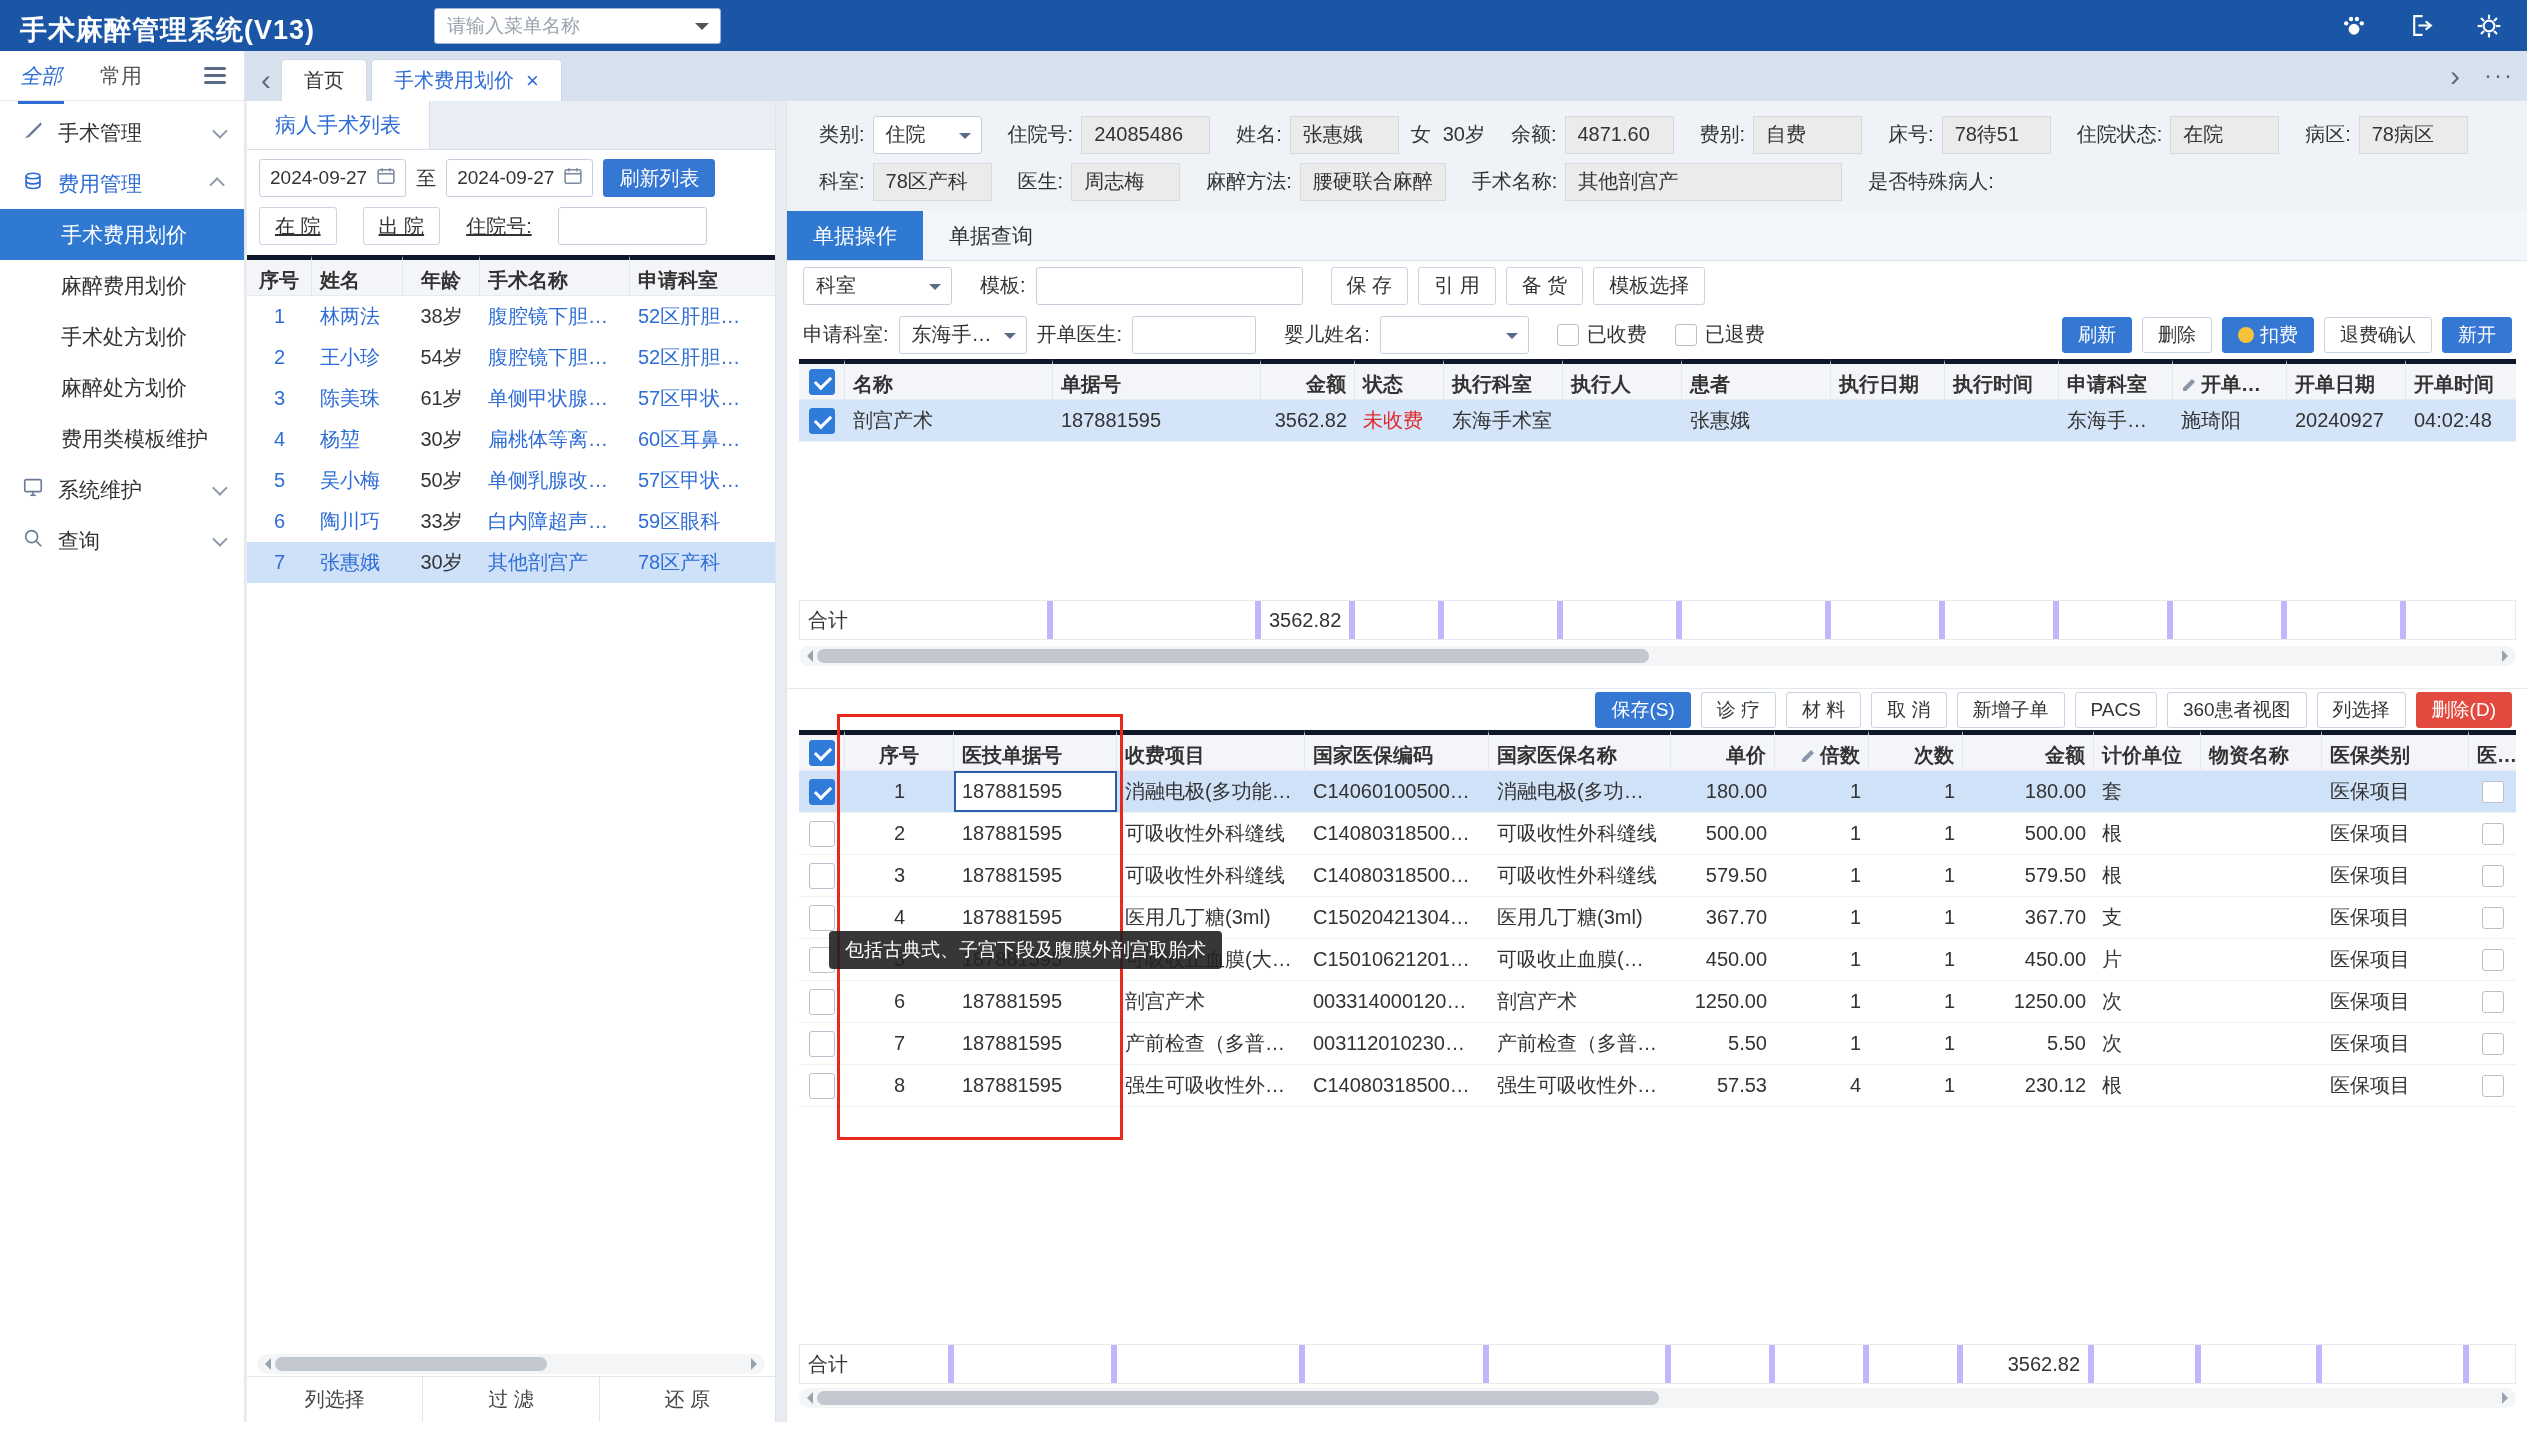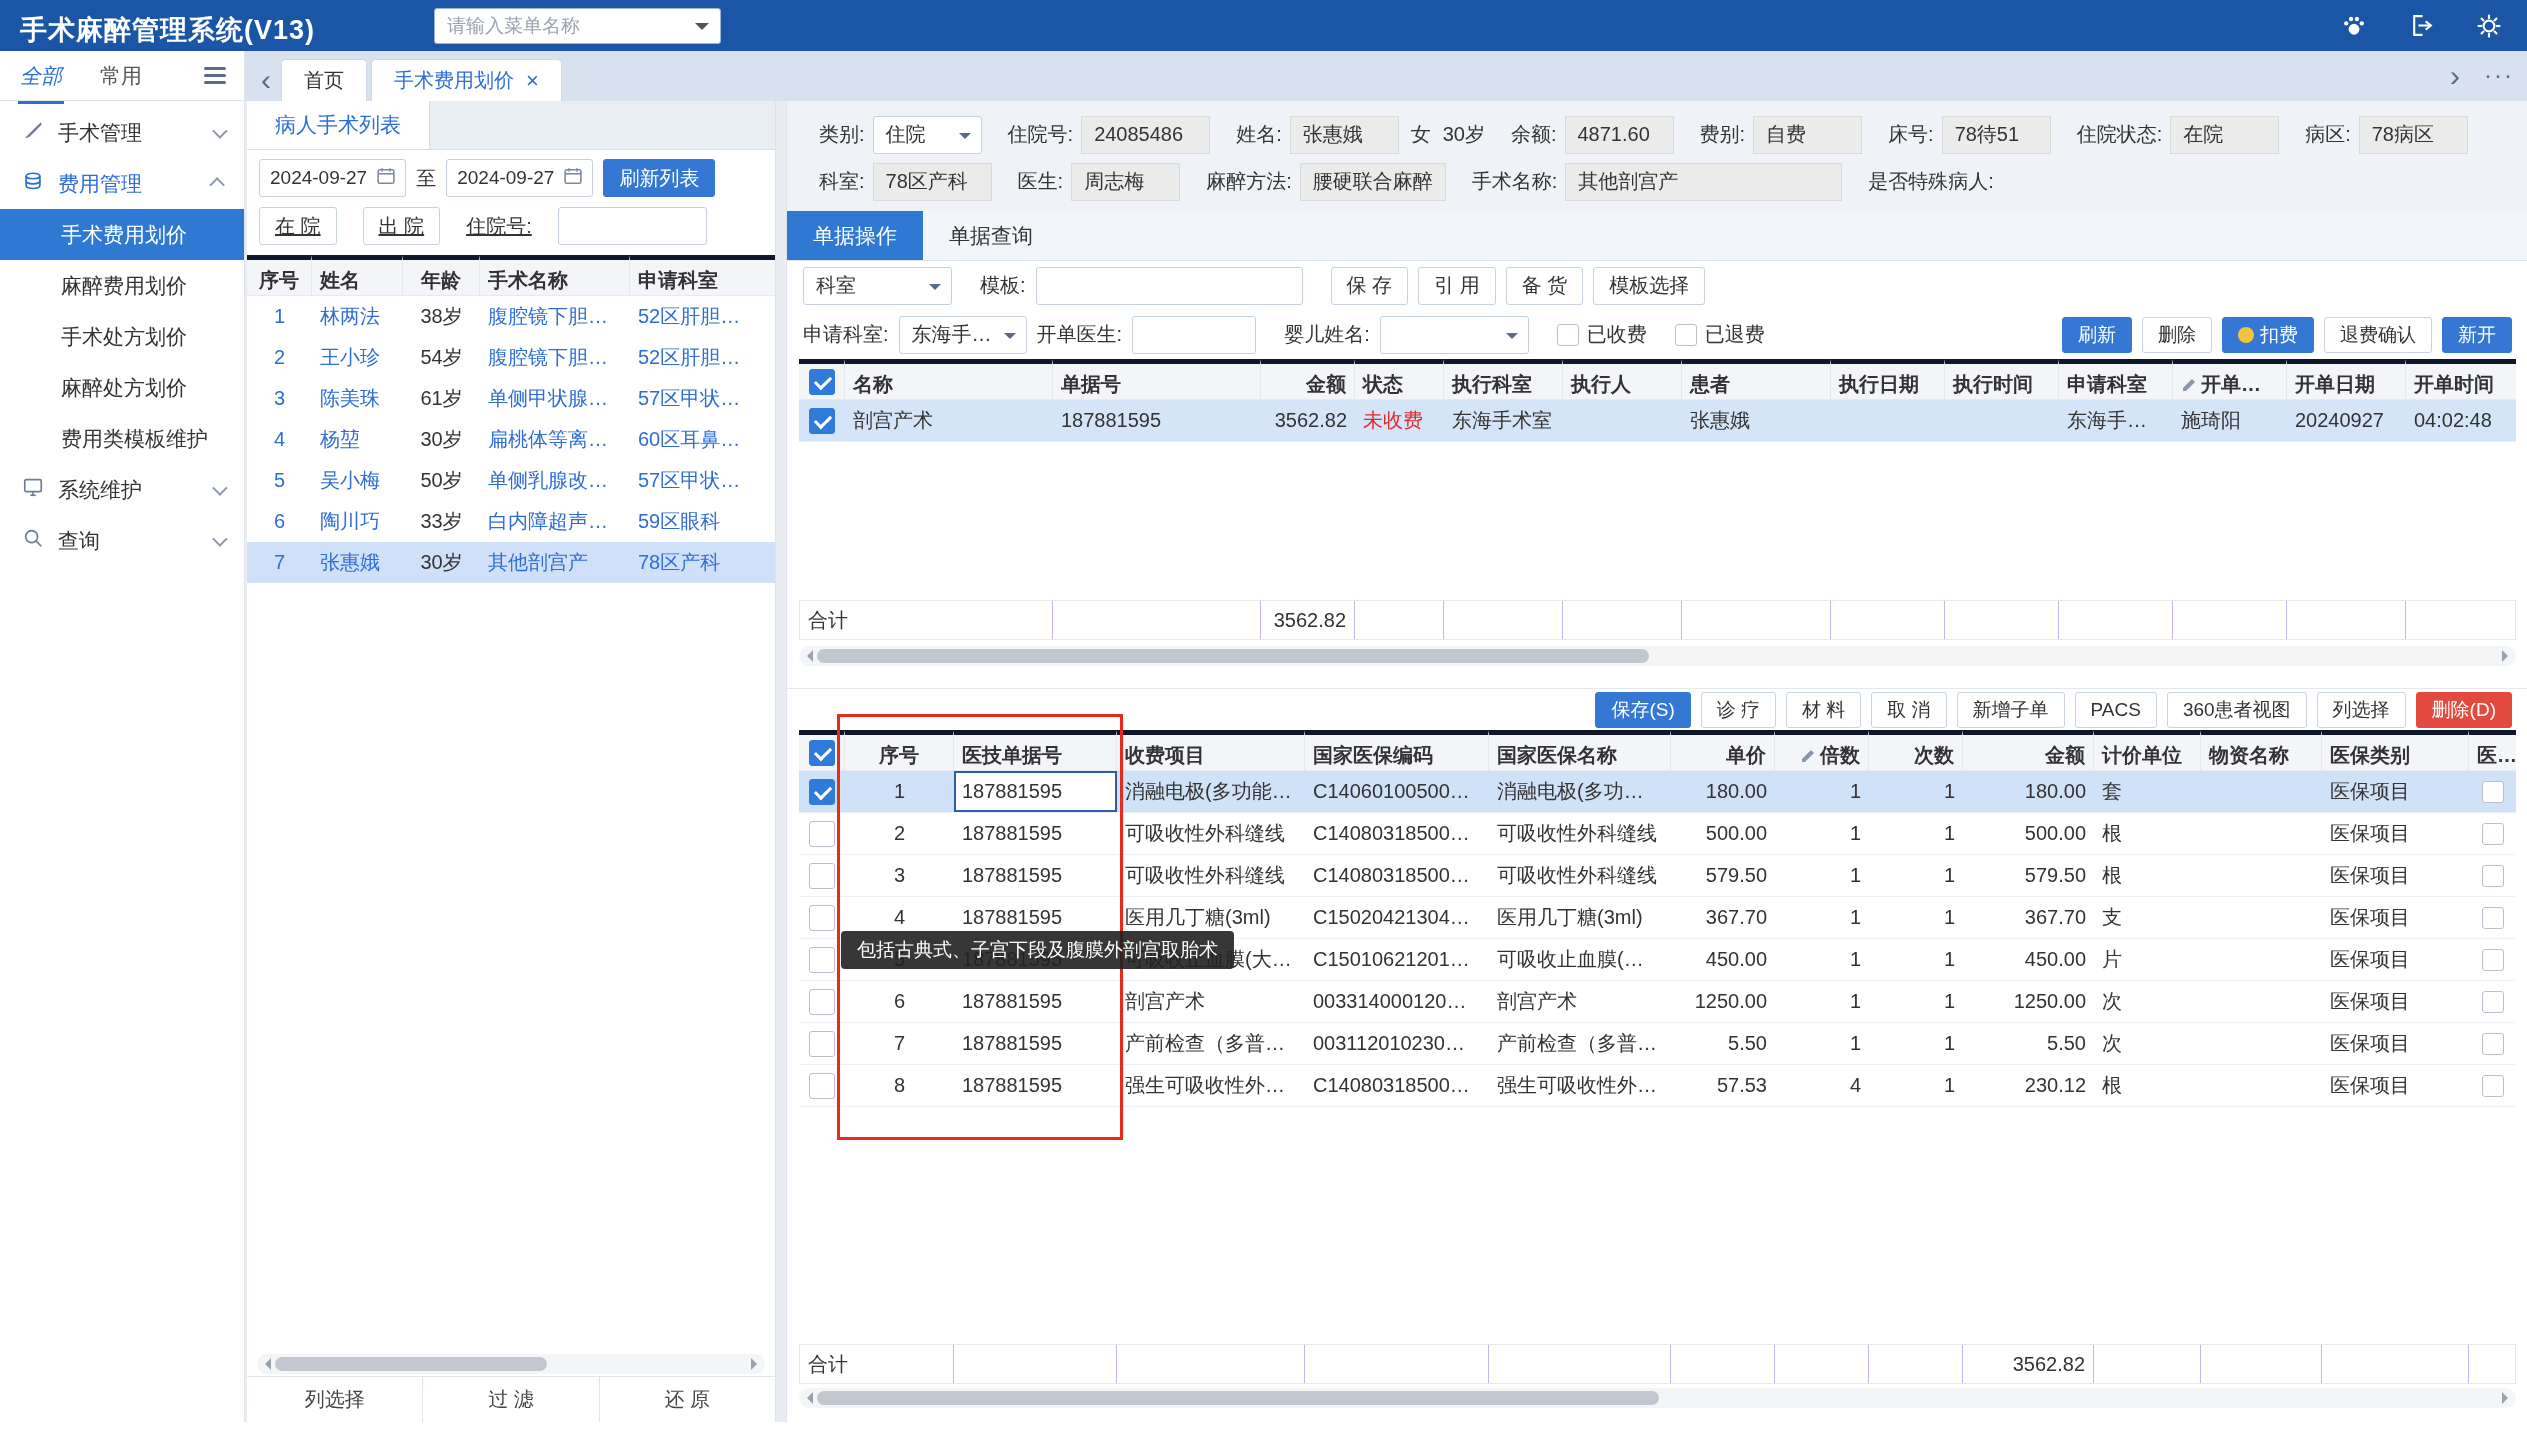--- a/index.html
+++ b/index.html
@@ -111,35 +111,35 @@
   .otable, .ctable { margin:0 12px; }
   .oc0{flex:0 0 46px}.oc1{flex:0 0 208px}.oc2{flex:0 0 208px}.oc3{flex:0 0 94px}.oc4{flex:0 0 89px}
   .oc5{flex:0 0 119px}.oc6{flex:0 0 119px}.oc7{flex:0 0 149px}.oc8{flex:0 0 114px}.oc9{flex:0 0 114px}
   .oc10{flex:0 0 114px}.oc11{flex:0 0 114px}.oc12{flex:0 0 119px}.oc13{flex:1 1 auto}
   .cbcell { display:flex; align-items:center; justify-content:center; padding:0; }
   .orow { border-bottom:1px solid #eef1f5; }
   .orow.selected { background:#d4e5fa; }
   .unpaid { color:#e02a2a; }
   .ot-filler { height:158px; }
   .total-row { margin:0 12px; border:1px solid #e6e9ee; height:40px; }
-  .tcell { height:38px; line-height:38px; border-right:1px solid #c4b5fd; padding:0 8px; white-space:nowrap; overflow:hidden; }
+  .tcell { height:38px; line-height:38px; border-right:6px solid #c4b5fd; padding:0 8px; white-space:nowrap; overflow:hidden; }
   .tcell:last-child { border-right:none; }
 
   .lower-toolbar { height:42px; flex:0 0 42px; margin-top:22px; border-top:1px solid #e4e7ec; display:flex; align-items:center; justify-content:flex-end; gap:10px; padding:0 16px; }
   .cc0{flex:0 0 46px}.cc1{flex:0 0 109px}.cc2{flex:0 0 163px}.cc3{flex:0 0 188px}.cc4{flex:0 0 184px}
   .cc5{flex:0 0 182px}.cc6{flex:0 0 104px}.cc7{flex:0 0 94px}.cc8{flex:0 0 94px}.cc9{flex:0 0 131px}
   .cc10{flex:0 0 107px}.cc11{flex:0 0 121px}.cc12{flex:0 0 147px}.cc13{flex:1 1 auto}
   .charge-area { position:relative; margin:0 12px; flex:0 0 auto; }
   .crow { border-bottom:1px solid #eef1f5; }
   .crow.selected { background:#cfe2f8; }
   .editcell { outline:2px solid #2b5da8; outline-offset:-2px; background:#fff; }
   .charge-filler { flex:1 1 auto; }
   .hd-ic { display:inline-flex; vertical-align:-2px; margin-right:4px; }
   .red-rect { position:absolute; left:38px; top:-16px; width:286px; height:426px; border:3px solid #e8291c; z-index:6; pointer-events:none; }
-  .tooltip { position:absolute; left:42px; top:201px; height:38px; line-height:38px; padding:0 16px; background:rgba(33,33,33,.9); color:#fff; font-size:19px; border-radius:4px; white-space:nowrap; z-index:7; }
+  .tooltip { position:absolute; left:30px; top:201px; height:38px; line-height:38px; padding:0 16px; background:rgba(33,33,33,.9); color:#fff; font-size:19px; border-radius:4px; white-space:nowrap; z-index:7; }
 </style>
 </head>
 <body>
 
 <div class="app">
 
   <header class="topbar">
     <div class="app-title">手术麻醉管理系统(V13)</div>
     <div class="menu-search">
       <input placeholder="请输入菜单名称" style="">

